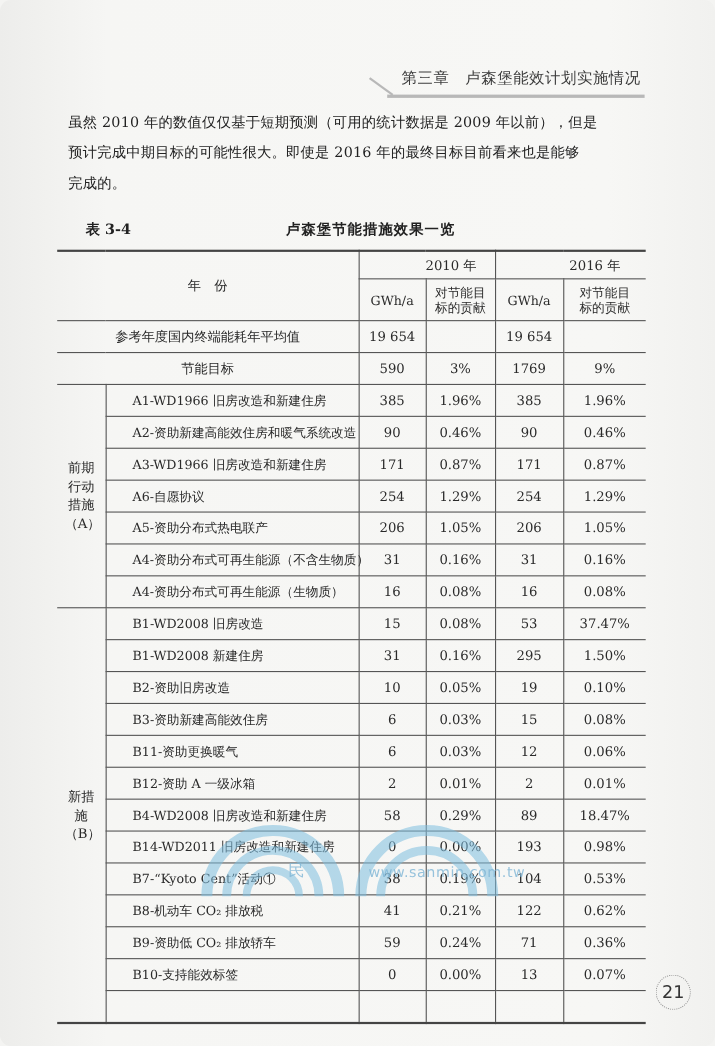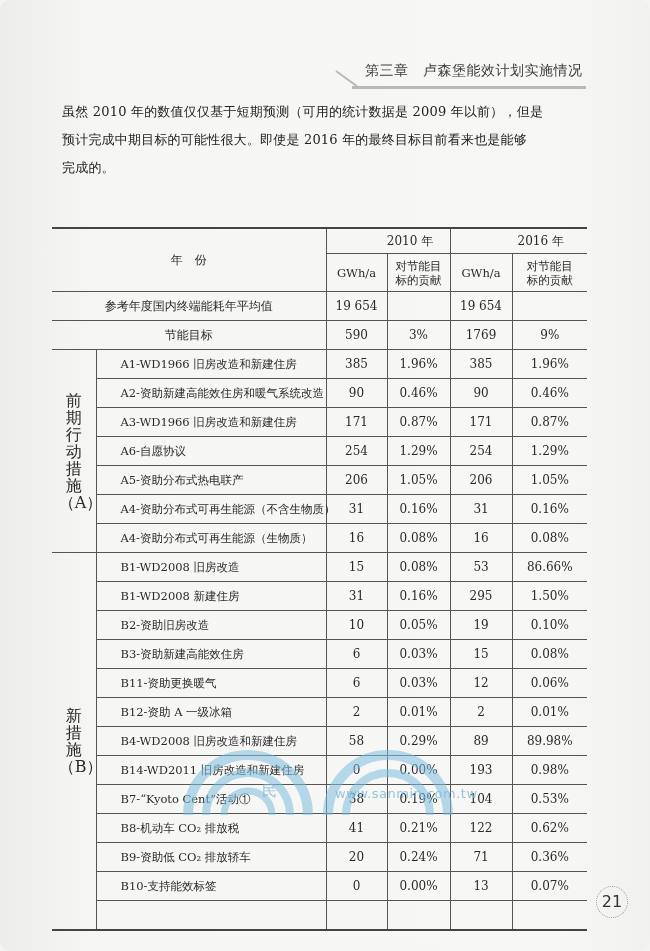--- a/index.html
+++ b/index.html
@@ -46,21 +46,21 @@
     font-size: 12px; color: #2a2a2a;
     border-top: 2px solid #444; border-bottom: 2px solid #444;
   }
   table.data td {
     border: 1px solid #555; text-align: center; vertical-align: middle;
     padding: 0; height: 28px; line-height: 14px;
   }
   table.data tr td:first-child { border-left: none; }
   table.data tr td:last-child { border-right: none; }
   table.data td.label { text-align: left; padding-left: 24px; white-space: nowrap; font-size: 11.5px; }
-  table.data td.group { font-size: 16px; line-height: 17px; }
+  table.data td.group { font-size: 12px; line-height: 17px; }
   table.data td.year-head { height: 24px; padding-left: 44px; }
   table.data td.sub-head { height: 37px; font-size: 11.5px; }
 
   .watermark {
     position: absolute; left: 178px; top: 735px; width: 300px; height: 80px;
     pointer-events: none; opacity: 0.55;
   }
   .wm-text {
     position: absolute; left: 330px; top: 757px;
     font-size: 27px; color: #8fc4df; opacity: 0.75; letter-spacing: 2px;
@@ -90,20 +90,24 @@
   <div class="running-head-slant"></div>
   <div class="running-head">第三章　卢森堡能效计划实施情况</div>
   <div class="running-head-rule"></div>
 
   <div class="para">
     <p>虽然 2010 年的数值仅仅基于短期预测（可用的统计数据是 2009 年以前），但是</p>
     <p>预计完成中期目标的可能性很大。即使是 2016 年的最终目标目前看来也是能够</p>
     <p>完成的。</p>
   </div>
 
+  <div class="caption">
+    <span class="num">表 3-4</span>
+    <span class="title">卢森堡节能措施效果一览</span>
+  </div>
 
   <table class="data">
     <colgroup>
       <col style="width:44px">
       <col style="width:230px">
       <col style="width:61px">
       <col style="width:63px">
       <col style="width:62px">
       <col style="width:75px">
     </colgroup>
@@ -191,21 +195,21 @@
       </tr>
 
       <tr>
         <td rowspan="13" class="group">
           <span style="display:inline-block;width:30px;">新措施（B）</span>
         </td>
         <td class="label">B1-WD2008 旧房改造</td>
         <td>15</td>
         <td>0.08%</td>
         <td>53</td>
-        <td>86.66%</td>
+        <td>37.47%</td>
       </tr>
       <tr>
         <td class="label">B1-WD2008 新建住房</td>
         <td>31</td>
         <td>0.16%</td>
         <td>295</td>
         <td>1.50%</td>
       </tr>
       <tr>
         <td class="label">B2-资助旧房改造</td>
@@ -233,21 +237,21 @@
         <td>2</td>
         <td>0.01%</td>
         <td>2</td>
         <td>0.01%</td>
       </tr>
       <tr>
         <td class="label">B4-WD2008 旧房改造和新建住房</td>
         <td>58</td>
         <td>0.29%</td>
         <td>89</td>
-        <td>89.98%</td>
+        <td>18.47%</td>
       </tr>
       <tr>
         <td class="label">B14-WD2011 旧房改造和新建住房</td>
         <td>0</td>
         <td>0.00%</td>
         <td>193</td>
         <td>0.98%</td>
       </tr>
       <tr>
         <td class="label">B7-“Kyoto Cent”活动①</td>
@@ -258,21 +262,21 @@
       </tr>
       <tr>
         <td class="label">B8-机动车 CO₂ 排放税</td>
         <td>41</td>
         <td>0.21%</td>
         <td>122</td>
         <td>0.62%</td>
       </tr>
       <tr>
         <td class="label">B9-资助低 CO₂ 排放轿车</td>
-        <td>20</td>
+        <td>59</td>
         <td>0.24%</td>
         <td>71</td>
         <td>0.36%</td>
       </tr>
       <tr>
         <td class="label">B10-支持能效标签</td>
         <td>0</td>
         <td>0.00%</td>
         <td>13</td>
         <td>0.07%</td>

